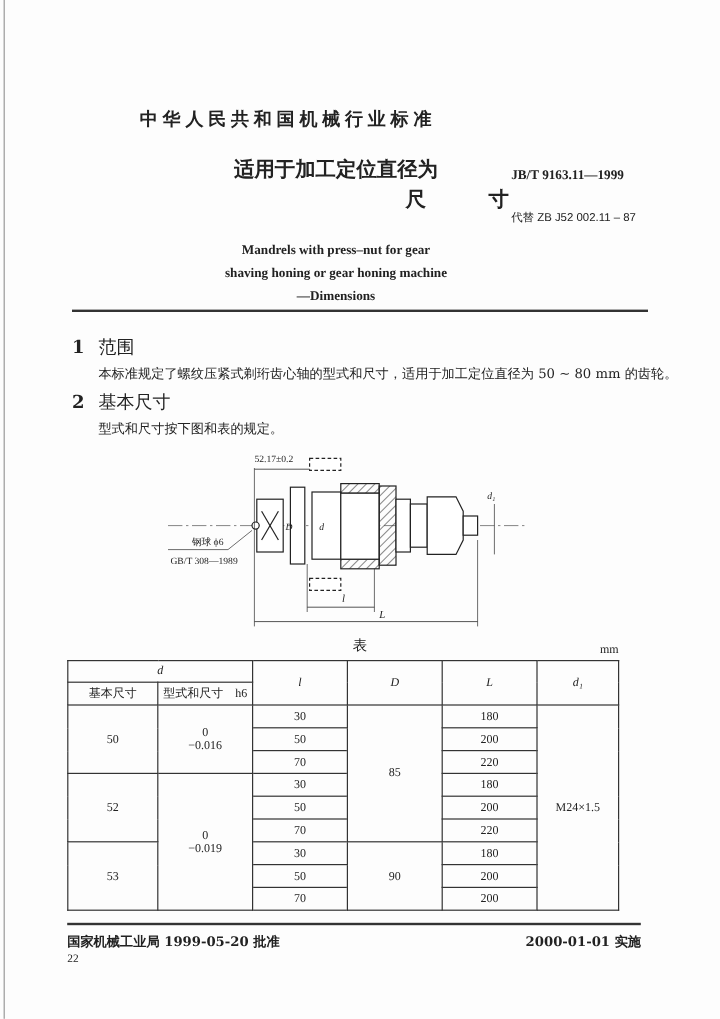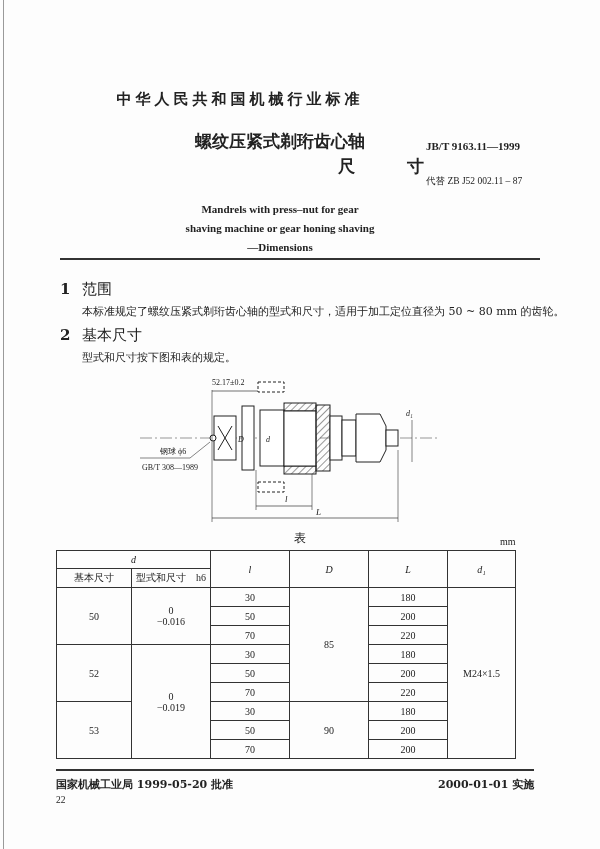--- a/index.html
+++ b/index.html
@@ -7,46 +7,46 @@
          font-family:"DejaVu Serif","Liberation Serif",serif; color:#222; }
   .abs { position:absolute; }
   .leftedge { left:3px; top:0; width:1px; height:849px; background:#9a9a9a; }
   .std-org { left:0; width:600px; top:90px; text-align:center; font-size:15px; letter-spacing:4px; font-weight:bold; padding-left:0; }
   .std-org span { display:inline-block; margin-left:-120px; }
   .title-cn { left:110px; width:340px; top:130px; text-align:center; font-size:17px; font-weight:bold; }
   .title-cn2 { left:110px; width:340px; top:155px; text-align:right; font-size:17px; font-weight:bold; word-spacing:0; }
   .title-cn2 span { margin:0 26px; }
   .title-en { left:110px; width:340px; top:184px; text-align:center; font-family:"Liberation Serif",serif; font-weight:bold; font-size:11px; line-height:19px;margin-top:16px; }
   .std-no { left:426px; top:140px; font-family:"Liberation Serif",serif; font-weight:bold; font-size:11px; }
-  .std-rep { left:426px; top:175px; font-family:Liberation Serif, serif; font-size:9.5px;text-align:right; }
+  .std-rep { left:426px; top:175px; font-family:Liberation Sans, sans-serif; font-size:9.5px;text-align:right; }
   .rule { background:#333; height:1.5px; }
   .sec { font-size:15px; }
   .sec .num { display:inline-block; width:22px; font-weight:bold; }
   .body-text { font-size:11px; }
   .fig { left:140px; top:370px; width:300px; height:160px; }
   .tbl-title { left:0; width:600px; top:530px; text-align:center; font-size:12px; }
   .tbl-unit { left:500px; top:536px; font-size:10px; font-family:"Liberation Serif",serif; }
   table.spec { position:absolute; left:56px; top:550px; width:460px; border-collapse:collapse; font-family:"Liberation Serif",serif; font-size:10px; }
   table.spec td, table.spec th { border:1px solid #333; text-align:center; padding:0; font-weight:normal; height:18px; }
   table.spec .it { font-style:italic; }
   .footer-left { left:56px; top:777px; font-size:11px; font-weight:bold; }
   .footer-right { left:438px; top:777px; font-size:11px; font-weight:bold; }
   .page-no { left:56px; top:795px; font-size:9.5px; font-family:"Liberation Serif",serif; }
 </style>
 </head>
 <body>
 
 <div class="abs leftedge"></div>
 
 <div class="abs std-org"><span>中华人民共和国机械行业标准</span></div>
-<div class="abs title-cn">螺纹压紧式剃珩齿心轴</div>
+<div class="abs title-cn">适用于加工定位直径为</div>
 <div class="abs title-cn2"><span>尺</span><span>寸</span></div>
 <div class="abs title-en">
   <div>Mandrels with press–nut for gear</div>
-  <div>shaving machine or gear honing shaving</div>
+  <div>shaving honing or gear honing machine</div>
   <div>—Dimensions</div>
 </div>
 <div class="abs std-no">JB/T 9163.11—1999</div>
 <div class="abs std-rep">代替 ZB J52 002.11 – 87</div>
 
 <div class="abs rule" style="left:60px;top:258px;width:480px;"></div>
 
 <div class="abs sec" style="left:60px;top:280px;"><span class="num">1</span><span>范围</span></div>
 <div class="abs body-text" style="left:82px;top:304px;">本标准规定了螺纹压紧式剃珩齿心轴的型式和尺寸，适用于加工定位直径为 50 ~ 80 mm 的齿轮。</div>
 <div class="abs sec" style="left:60px;top:326px;"><span class="num">2</span><span>基本尺寸</span></div>

